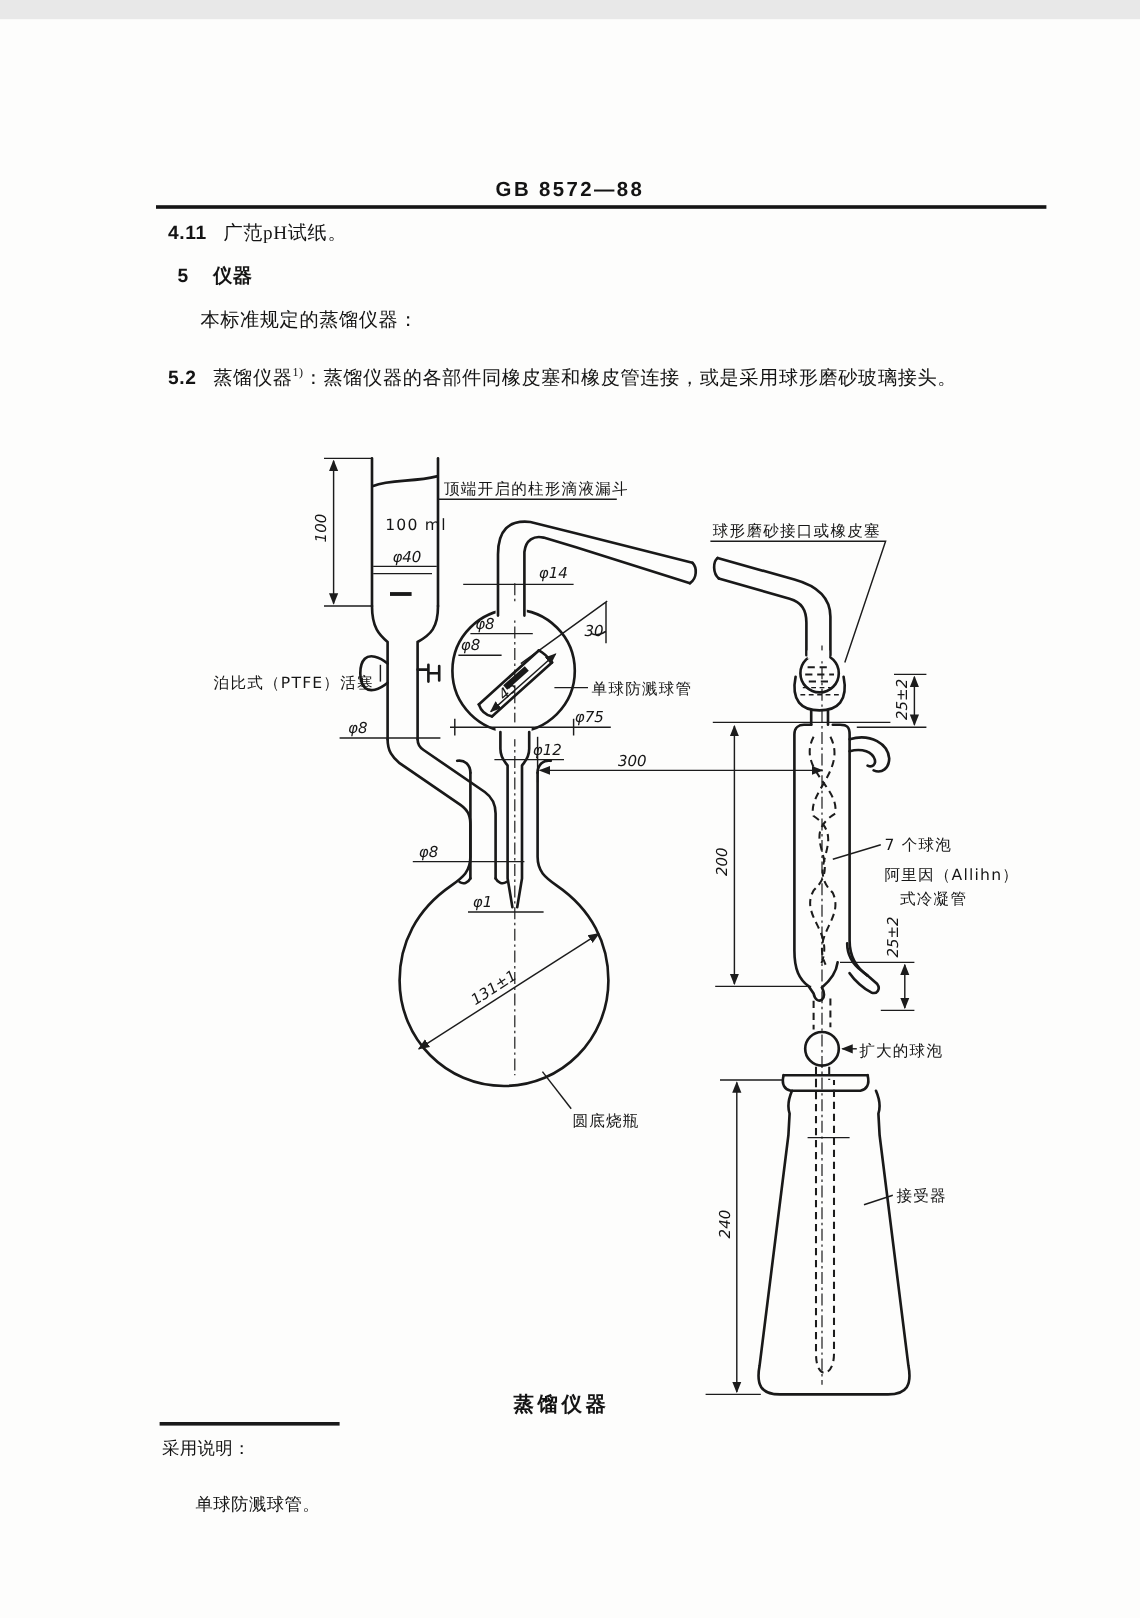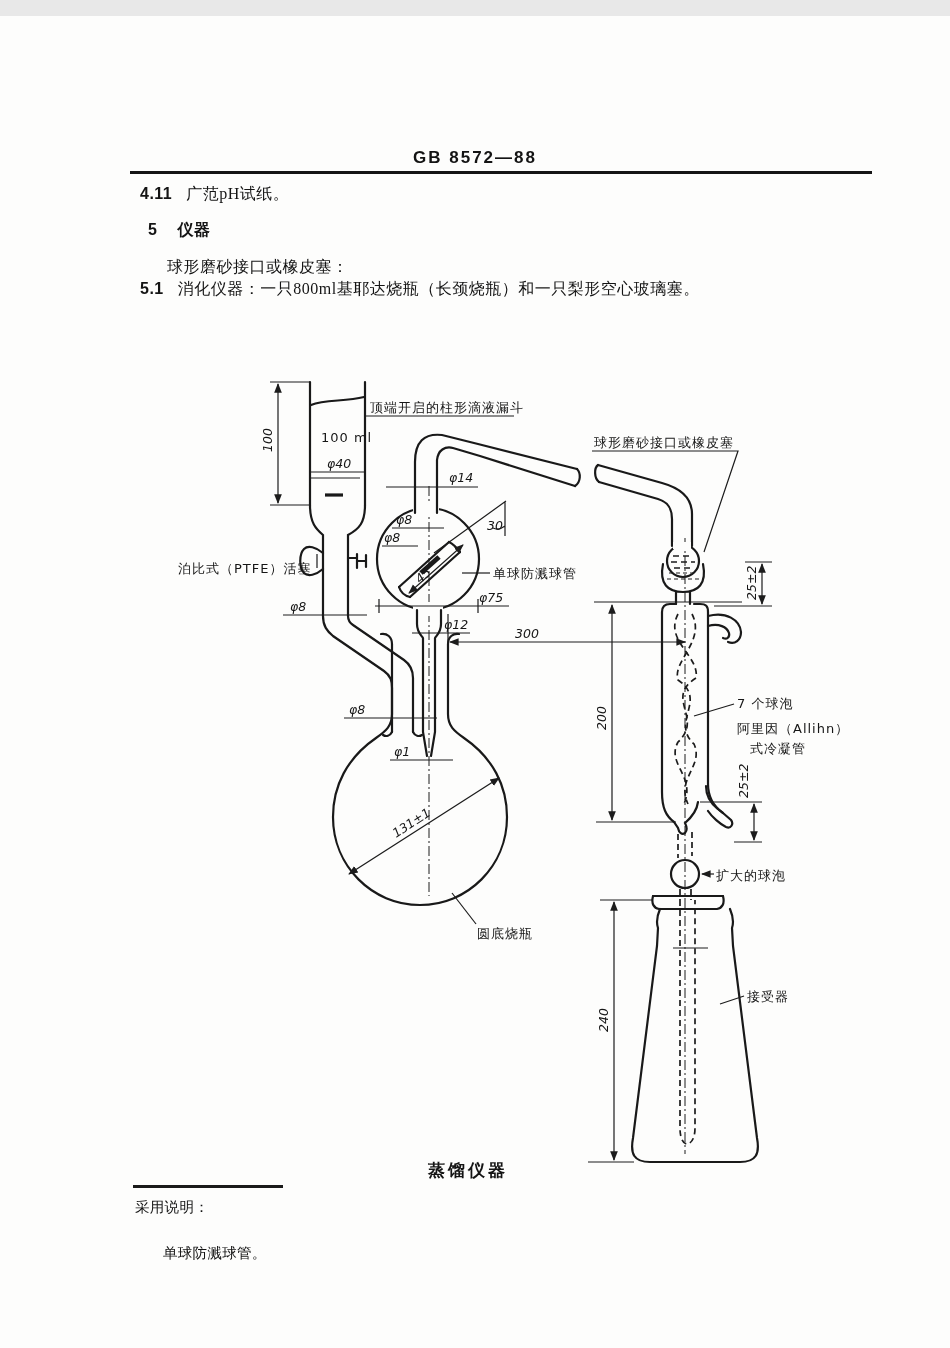--- a/index.html
+++ b/index.html
@@ -36,23 +36,23 @@
 
   <div class="abs hdr">GB 8572—88</div>
   <div class="abs hrule"></div>
 
   <div class="abs bodyline" style="top:168px;left:140px;">
     <span class="num">4.11</span><span class="gap"></span><span>广范pH试纸。</span>
   </div>
   <div class="abs bodyline" style="top:204px;left:148px;">
     <span class="num">5</span><span class="gap" style="width:20px;"></span><span style="font-weight:bold;">仪器</span>
   </div>
-  <div class="abs bodyline" style="top:241px;left:167px;">球形磨砂接口或橡皮塞：</div>
-  <div class="abs bodyline" style="top:263px;left:140px;">
-    <span class="num">5.1</span><span class="gap"></span><span>消化仪器：一只800ml基耶达烧瓶（长颈烧瓶）和一只梨形空心玻璃塞。</span>
+  <div class="abs bodyline" style="top:241px;left:167px;">本标准规定的蒸馏仪器：</div>
+  <div class="abs bodyline" style="top:289px;left:140px;">
+    <span class="num">5.2</span><span class="gap"></span><span>蒸馏仪器</span><sup style="font-size:10px;">1)</sup><span>：蒸馏仪器的各部件同橡皮塞和橡皮管连接，或是采用球形磨砂玻璃接头。</span>
   </div>
 
   <svg width="950" height="1348" viewBox="0 0 950 1348">
     <defs>
       <marker id="ar" viewBox="0 0 10 10" refX="9" refY="5" markerWidth="8" markerHeight="8" orient="auto-start-reverse">
         <path d="M0,1 L10,5 L0,9 z" fill="#1c1c1c"></path>
       </marker>
     </defs>
 
     <g>

